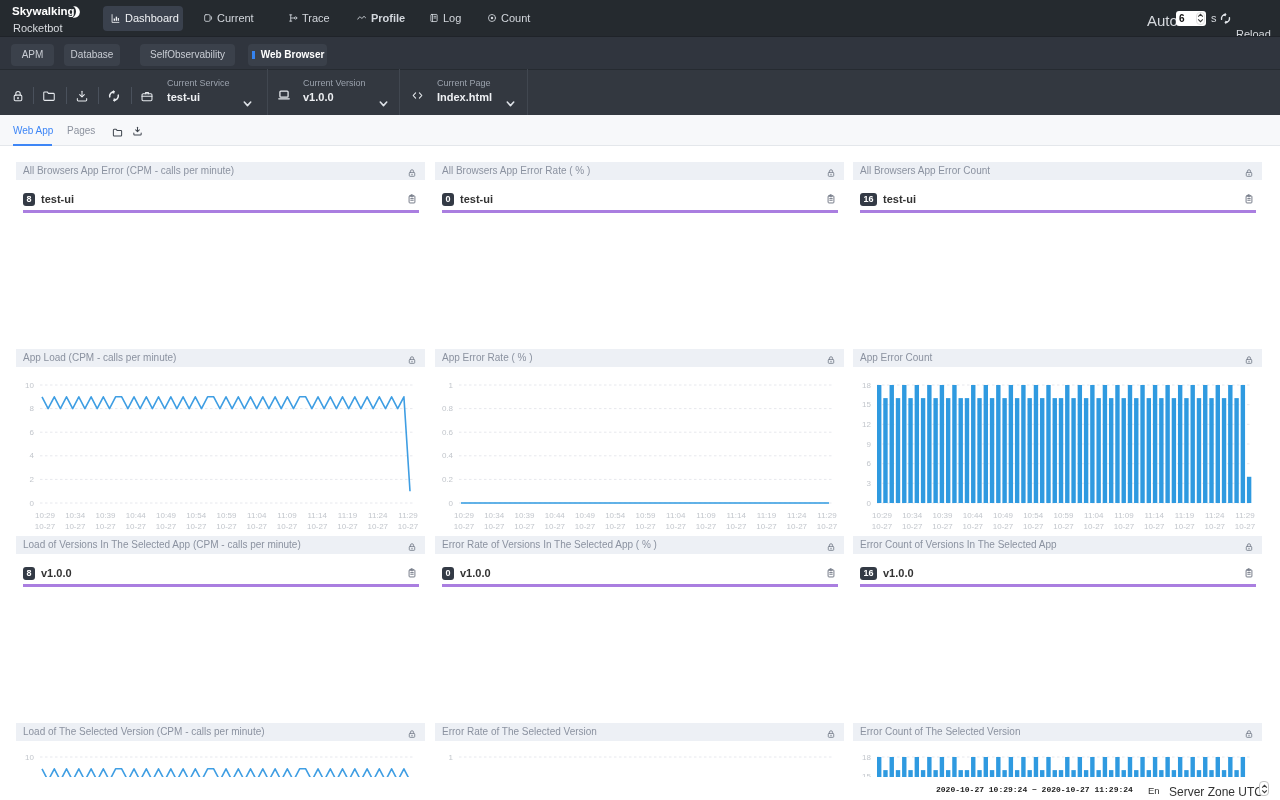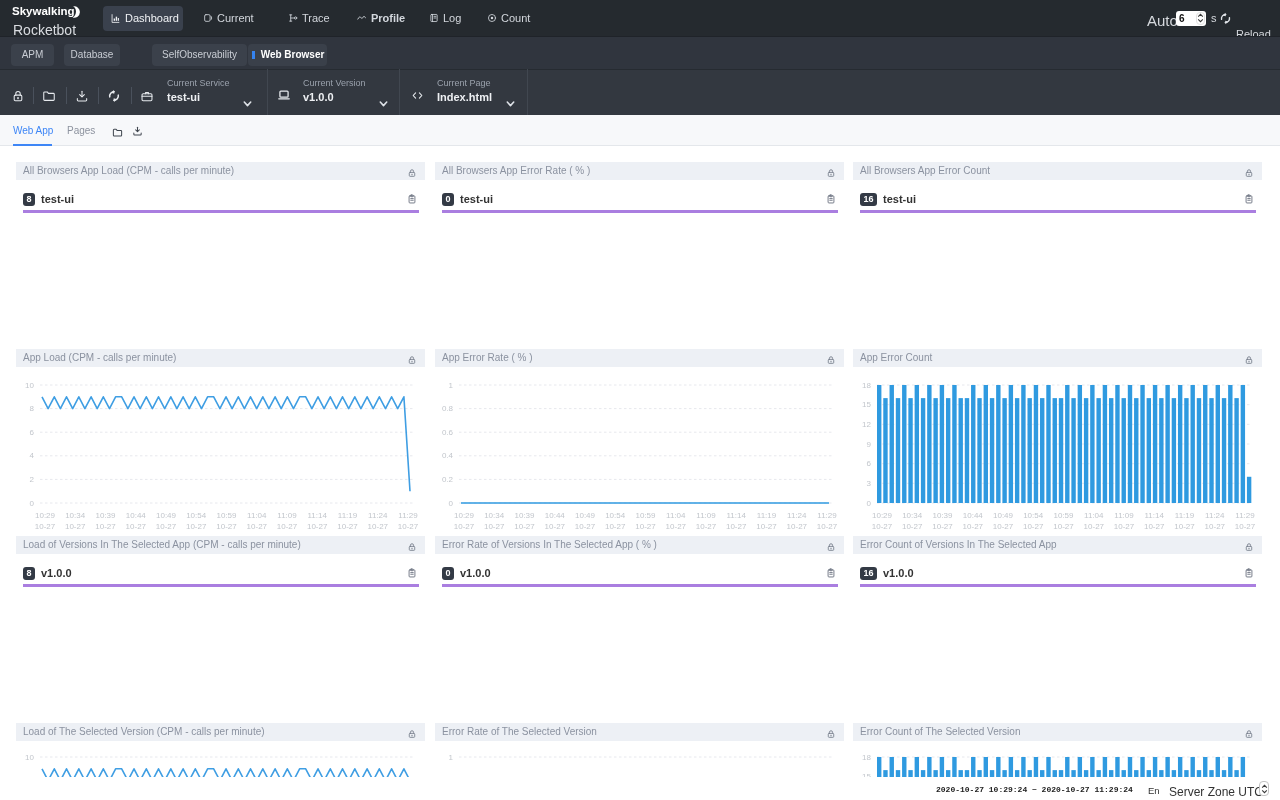--- a/index.html
+++ b/index.html
@@ -19,21 +19,21 @@
 .gbtn{position:absolute;top:44px;height:22px;border-radius:4px;background:#3b414b;
   color:#c9cdd4;font-size:10px;text-align:center;line-height:22px;white-space:nowrap}
 .nitem{position:absolute;top:0;height:36px;display:flex;align-items:center;gap:4px;
   color:#d3d7dd;font-size:11px}
 </style></head><body>
 <div class="abs" style="left:0;top:0;width:1280px;height:36px;background:#252a2f"></div>
 <div class="abs" style="left:12px;top:5px;color:#fff;font-size:11.5px;font-weight:bold">Skywalking</div>
 <div class="abs" style="left:69px;top:5px"><svg width="11" height="14" viewBox="0 0 12 14">
       <path d="M4.5 0.8 A6.3 6.3 0 1 1 4 13.1 C8.6 10.6 8.9 3.0 4.5 0.8 Z" fill="#fff"></path>
     </svg></div>
-<div class="abs" style="left:13px;top:22px;color:#d9dce0;font-size:14px">Rocketbot</div>
+<div class="abs" style="left:13px;top:22px;color:#d9dce0;font-size:11px">Rocketbot</div>
 <div class="abs" style="left:103px;top:6px;width:80px;height:25px;background:#3a414d;border-radius:4px"></div>
 <div class="nitem" style="left:110px;font-weight:normal;color:#f0f2f5">
     <svg width="11" height="11" viewBox="0 0 24 24" fill="none" stroke="#f0f2f5" stroke-width="1.8" stroke-linecap="round" stroke-linejoin="round">
       <path d="M4.5 3.5v17h15"></path>
       <rect x="8" y="12" width="3" height="5" fill="#f0f2f5" stroke="none"></rect>
       <rect x="12.5" y="8" width="3" height="9" fill="#f0f2f5" stroke="none"></rect>
       <rect x="17" y="11" width="2.5" height="6" fill="#f0f2f5" stroke="none"></rect>
     </svg>
     <span>Dashboard</span>
   </div>
@@ -88,21 +88,21 @@
 <div class="abs" style="left:1219px;top:11px"><svg width="13" height="13" viewBox="0 0 24 24" fill="none" stroke="#e0e3e8" stroke-width="2.6" stroke-linecap="round" stroke-linejoin="round">
       <path d="M4.7 13.5A7.4 7.4 0 0 1 12.4 4.65"></path>
       <path d="M19.3 10.5A7.4 7.4 0 0 1 11.6 19.35"></path>
       <path d="M12.0 1.6 L12.6 8.0 6.8 6.4 Z" fill="#e0e3e8" stroke="none"></path>
       <path d="M12.0 22.4 L11.4 16.0 17.2 17.6 Z" fill="#e0e3e8" stroke="none"></path>
     </svg></div>
 <div class="abs" style="left:1236px;top:28px;color:#d6d9de;font-size:11px">Reload</div>
 <div class="abs" style="left:0;top:36px;width:1280px;height:33px;background:#30353e;border-top:1px solid #1f2329"></div>
 <div class="gbtn" style="left:11px;width:43px">APM</div>
 <div class="gbtn" style="left:64px;width:56px">Database</div>
-<div class="gbtn" style="left:152px;width:95px">SelfObservability</div>
+<div class="gbtn" style="left:140px;width:95px">SelfObservability</div>
 <div class="gbtn" style="left:248px;width:79px;background:#3a404a;color:#fff;font-weight:bold"><span style="position:absolute;left:4px;top:7px;width:3px;height:8px;background:#3583f0"></span><span style="padding-left:10px">Web Browser</span></div>
 <div class="abs" style="left:0;top:69px;width:1280px;height:46px;background:#333840;border-top:1px solid #262b31"></div>
 <div class="abs" style="left:10.5px;top:89px"><svg width="14" height="14" viewBox="0 0 24 24" fill="none" stroke="#e7eaee" stroke-width="1.8" stroke-linecap="round" stroke-linejoin="round">
       <rect x="5.5" y="10.5" width="13" height="9.5" rx="2"></rect>
       <path d="M8.2 10.5V8a3.8 3.8 0 0 1 7.6 0v2.5"></path>
       <rect x="10.7" y="13.8" width="2.6" height="3.6" rx="0.8" fill="#e7eaee" stroke="none"></rect>
     </svg></div>
 <div class="abs" style="left:42px;top:89px"><svg width="14" height="14" viewBox="0 0 24 24" fill="none" stroke="#e7eaee" stroke-width="1.8" stroke-linecap="round" stroke-linejoin="round">
       <path d="M3 6.5a1.5 1.5 0 0 1 1.5-1.5H9l2 2.5h8.5A1.5 1.5 0 0 1 21 9v9a1.5 1.5 0 0 1-1.5 1.5h-15A1.5 1.5 0 0 1 3 18z"></path>
     </svg></div>
@@ -157,21 +157,21 @@
 <div class="abs" style="left:12.5px;top:143.5px;width:39px;height:2.5px;background:#3e86f6"></div>
 <div class="abs" style="left:67px;top:125px;color:#8c929e;font-size:10px">Pages</div>
 <div class="abs" style="left:112px;top:124px"><svg width="11" height="11" viewBox="0 0 24 24" fill="none" stroke="#3f454e" stroke-width="2.2" stroke-linecap="round" stroke-linejoin="round">
       <path d="M3 6.5a1.5 1.5 0 0 1 1.5-1.5H9l2 2.5h8.5A1.5 1.5 0 0 1 21 9v9a1.5 1.5 0 0 1-1.5 1.5h-15A1.5 1.5 0 0 1 3 18z"></path>
     </svg></div>
 <div class="abs" style="left:132px;top:123px"><svg width="11" height="12" viewBox="0 0 24 24" fill="none" stroke="#3f454e" stroke-width="2.2" stroke-linecap="round" stroke-linejoin="round">
       <path d="M12 4v9"></path>
       <path d="M8 9.5l4 4 4-4"></path>
       <path d="M4 16.5v2.5a1.5 1.5 0 0 0 1.5 1.5h13a1.5 1.5 0 0 0 1.5-1.5v-2.5"></path>
     </svg></div>
-<div class="hdr" style="left:16px;top:162px">All Browsers App Load (CPM - calls per minute)</div>
+<div class="hdr" style="left:16px;top:162px">All Browsers App Error (CPM - calls per minute)</div>
 <div class="abs" style="left:407px;top:165px"><svg width="10" height="12" viewBox="0 0 24 24" fill="none" stroke="#7b828f" stroke-width="2.2" stroke-linecap="round" stroke-linejoin="round">
       <rect x="5.5" y="10.5" width="13" height="9.5" rx="2"></rect>
       <path d="M8.2 10.5V8a3.8 3.8 0 0 1 7.6 0v2.5"></path>
       <rect x="10.7" y="13.8" width="2.6" height="3.6" rx="0.8" fill="#7b828f" stroke="none"></rect>
     </svg></div>
 <div class="hdr" style="left:435px;top:162px">All Browsers App Error Rate ( % )</div>
 <div class="abs" style="left:826px;top:165px"><svg width="10" height="12" viewBox="0 0 24 24" fill="none" stroke="#7b828f" stroke-width="2.2" stroke-linecap="round" stroke-linejoin="round">
       <rect x="5.5" y="10.5" width="13" height="9.5" rx="2"></rect>
       <path d="M8.2 10.5V8a3.8 3.8 0 0 1 7.6 0v2.5"></path>
       <rect x="10.7" y="13.8" width="2.6" height="3.6" rx="0.8" fill="#7b828f" stroke="none"></rect>

